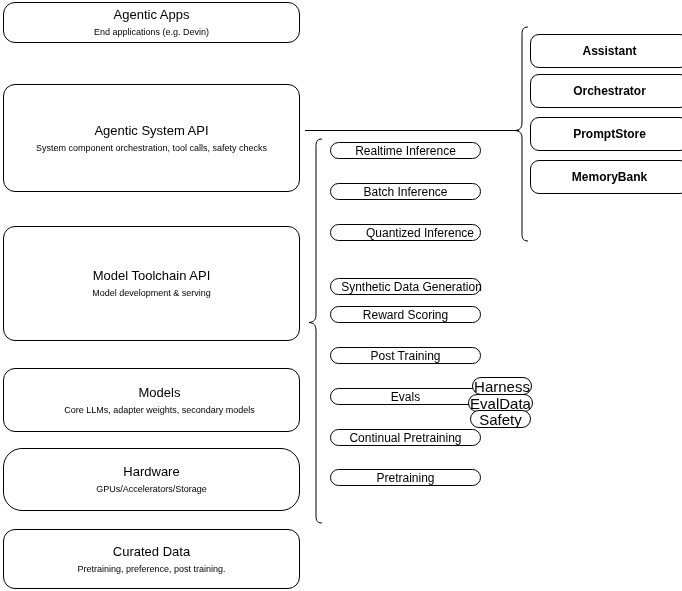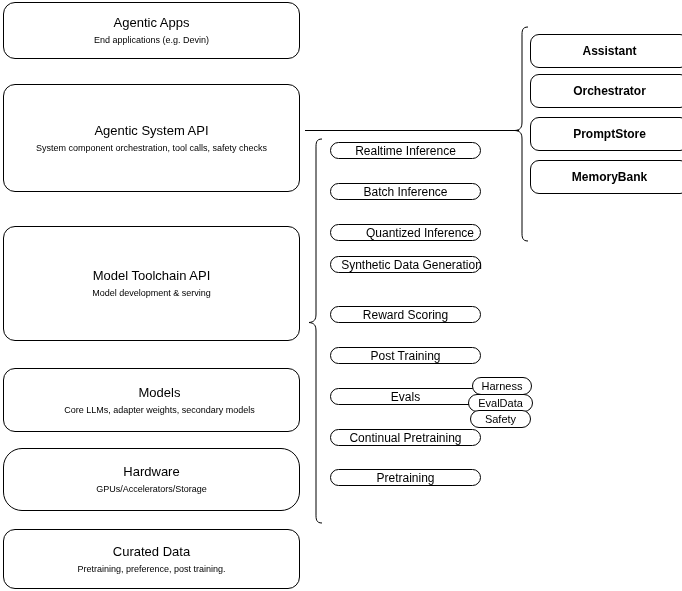--- a/index.html
+++ b/index.html
@@ -73,21 +73,21 @@
   
   .pill {
     position: absolute;
     box-sizing: border-box;
     border: 1px solid #000000;
     border-radius: 14px;
     background: #ffffff;
     display: flex;
     align-items: center;
     justify-content: center;
-    font-size: 11px;
+    font-size: 15px;
     line-height: 11px;
     color: #000000;
     z-index: 5;
   }
 
   
   .hline {
     position: absolute;
     height: 0;
     border-top: 1px solid #000000;
@@ -100,21 +100,21 @@
     fill: none;
     stroke: #000000;
     stroke-width: 1;
   }
 </style>
 </head>
 <body>
 
 <div id="canvas">
 
-  <div class="node layer-node" style="top:2px;height:57px;">
+  <div class="node layer-node" style="top:2px;height:41px;">
     <div class="title">Agentic Apps</div>
     <div class="subtitle">End applications (e.g. Devin)</div>
   </div>
 
   <div class="node layer-node" style="top:84px;height:108px;">
     <div class="title">Agentic System API</div>
     <div class="subtitle">System component orchestration, tool calls, safety checks</div>
   </div>
 
   <div class="node layer-node" style="top:226px;height:115px;justify-content:center;">
@@ -149,21 +149,21 @@
 
   <div class="node mid-node" style="top:142px;">
     <div class="title">Realtime Inference</div>
   </div>
   <div class="node mid-node" style="top:183px;">
     <div class="title">Batch Inference</div>
   </div>
   <div class="node mid-node" style="top:224px;padding-left:29px;">
     <div class="title">Quantized Inference</div>
   </div>
-  <div class="node mid-node" style="top:256px;padding-left:12px;">
+  <div class="node mid-node" style="top:278px;padding-left:12px;">
     <div class="title">Synthetic Data Generation</div>
   </div>
   <div class="node mid-node" style="top:306px;">
     <div class="title">Reward Scoring</div>
   </div>
   <div class="node mid-node" style="top:388px;">
     <div class="title">Evals</div>
   </div>
   <div class="node mid-node" style="top:347px;">
     <div class="title">Post Training</div>

